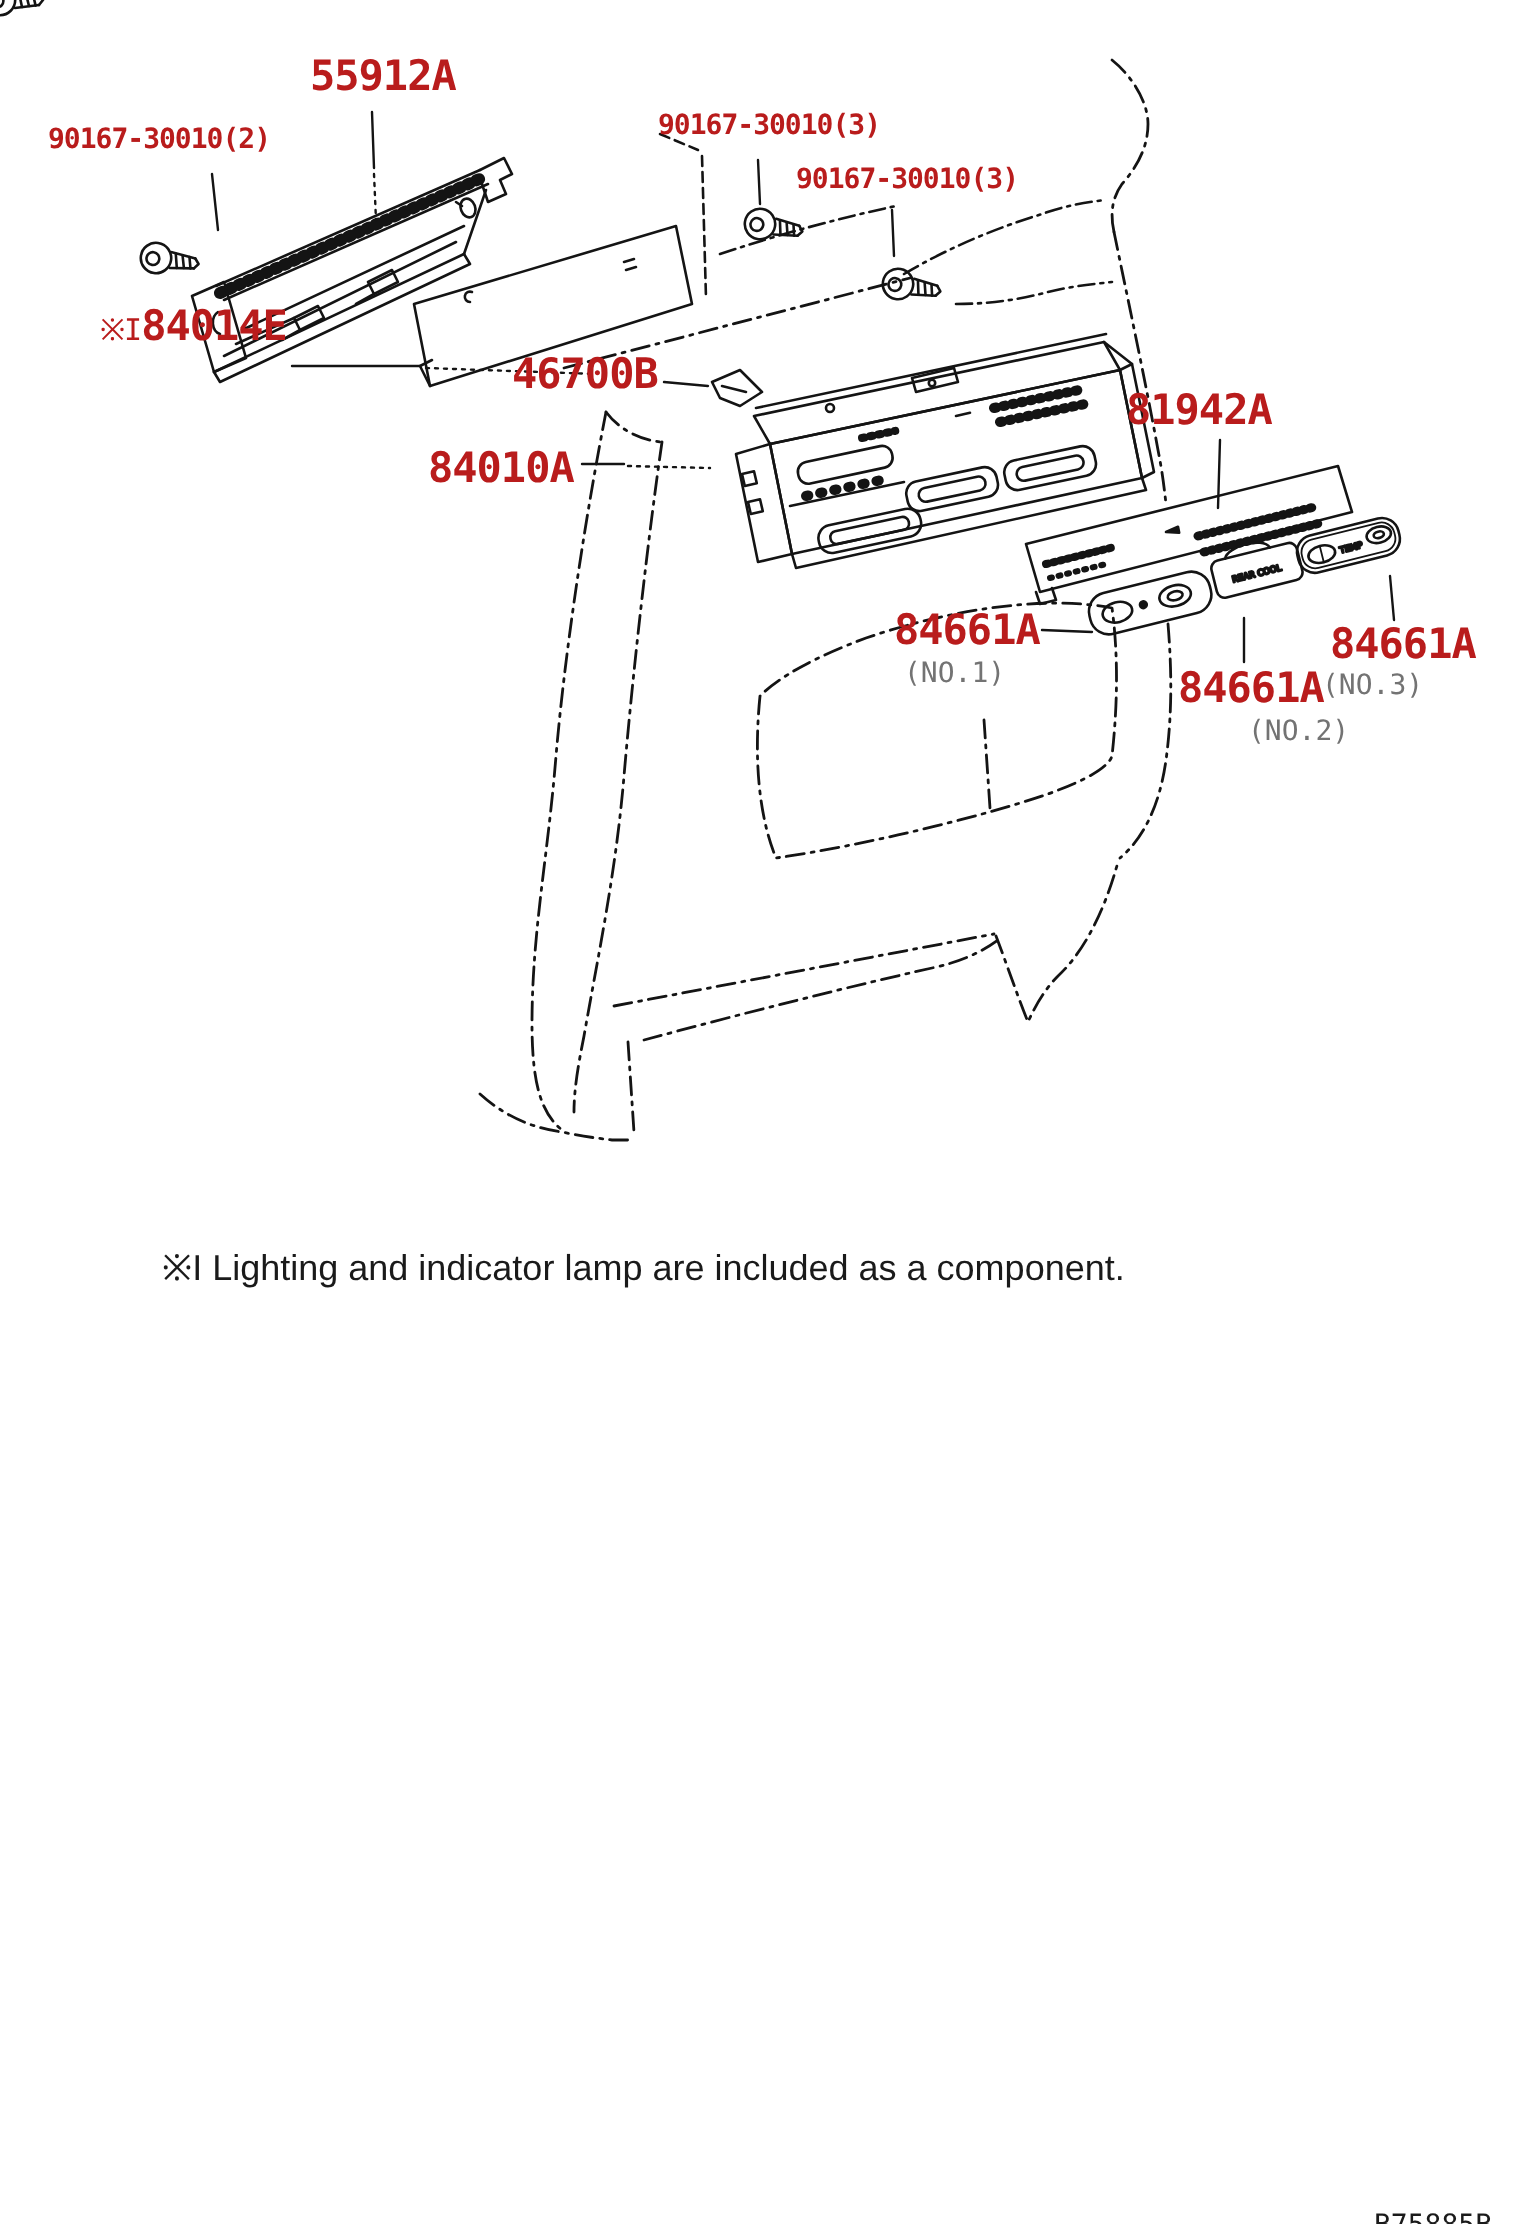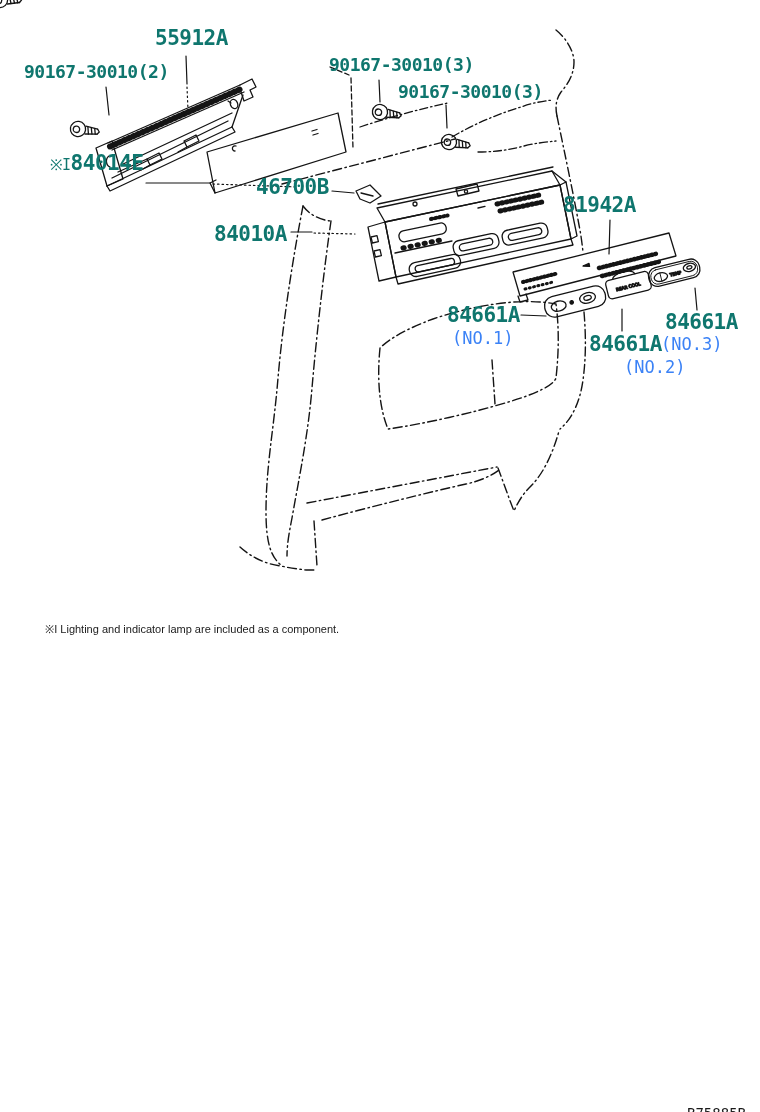--- a/index.html
+++ b/index.html
@@ -1,26 +1,26 @@
 <!DOCTYPE html>
 <html><head>
 <meta charset="utf-8">
 <style>
   html,body{margin:0;padding:0;background:#fff;}
   #stage{position:relative;width:760px;height:1112px;background:#fff;overflow:hidden;
          font-family:"Liberation Sans",sans-serif;}
   svg{position:absolute;left:0;top:0;}
   .plabel{position:absolute;font-family:"DejaVu Sans Mono",monospace;font-weight:bold;
-          font-size:21px;color:#0f766e;letter-spacing:-0.5px;white-space:nowrap;line-height:1;}
-  .plabel.small{font-size:18px;}
+          font-size:21px;color:#b91c1c;letter-spacing:-0.5px;white-space:nowrap;line-height:1;}
+  .plabel.small{font-size:14px;}
   .psub{position:absolute;font-family:"DejaVu Sans Mono",monospace;font-weight:normal;
-        font-size:17px;color:#3b82f6;white-space:nowrap;line-height:1;}
+        font-size:14px;color:#737373;white-space:nowrap;line-height:1;}
   .pref{font-weight:normal;font-size:15px;}
-  #footnote{position:absolute;font-family:"Liberation Sans",sans-serif;font-size:11px;
-            color:#1a1a1a;white-space:nowrap;}
+  #footnote{position:absolute;font-family:"Liberation Sans",sans-serif;font-size:18px;
+            color:#1a1a1a;white-space:nowrap;margin-left:36px;}
   #figcode{position:absolute;font-family:"DejaVu Sans Mono",monospace;font-size:14px;
            color:#1a1a1a;margin-top:27px;}
   .svgtxt{font-family:"DejaVu Sans",sans-serif;font-size:4.3px;fill:#111;}
 </style>
 </head>
 <body>
 
 <div id="stage">
 
 <svg width="760" height="1112" viewBox="0 0 760 1112">

